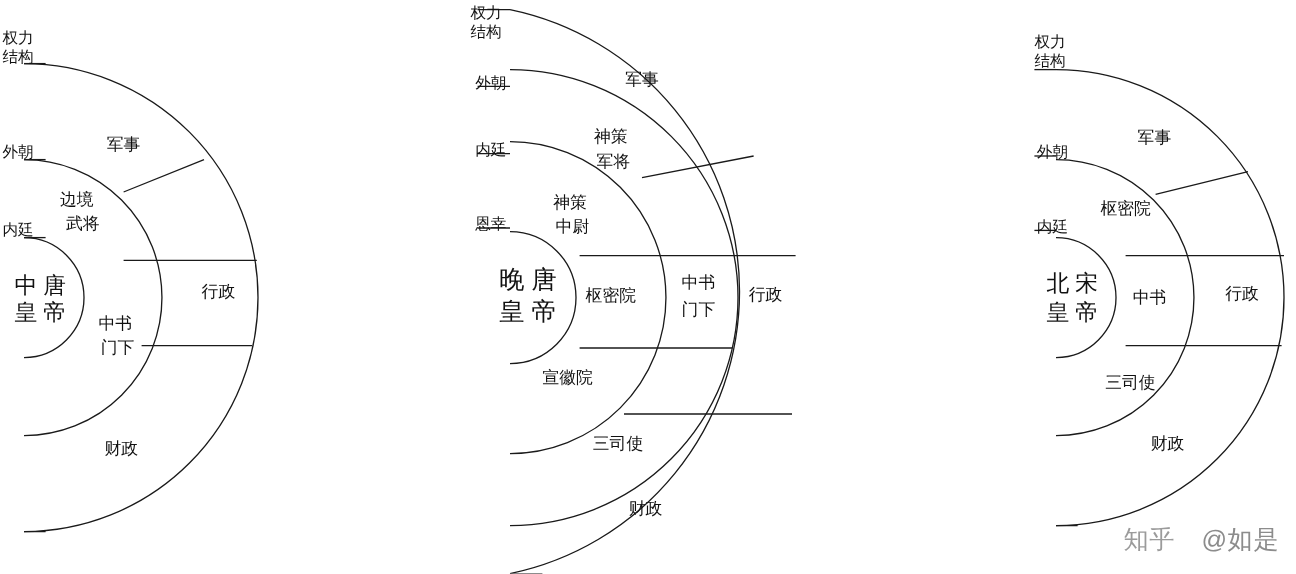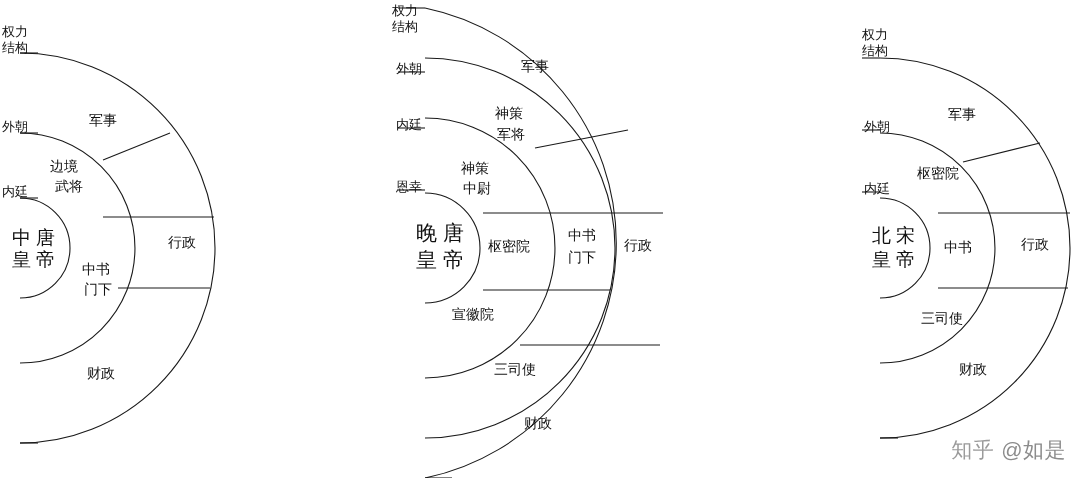--- a/index.html
+++ b/index.html
@@ -39,21 +39,21 @@
   .t-axis { font-size: 13px; }
   .t-ring { font-size: 14px; }
   .t-center { font-size: 19px; }
   .t-center-lg { font-size: 21px; }
   .watermark {
     position: absolute;
     right: 14px;
     bottom: 14px;
     display: flex;
     align-items: center;
-    gap: 7px;
+    gap: 22px;
     color: #8c8c8c;
     font-family: "Liberation Sans", sans-serif;
     font-size: 21px;
     letter-spacing: 0.5px;
   }
   .watermark .logo {
     font-size: 21px;
     color: #9b9b9b;
   }
 </style>

